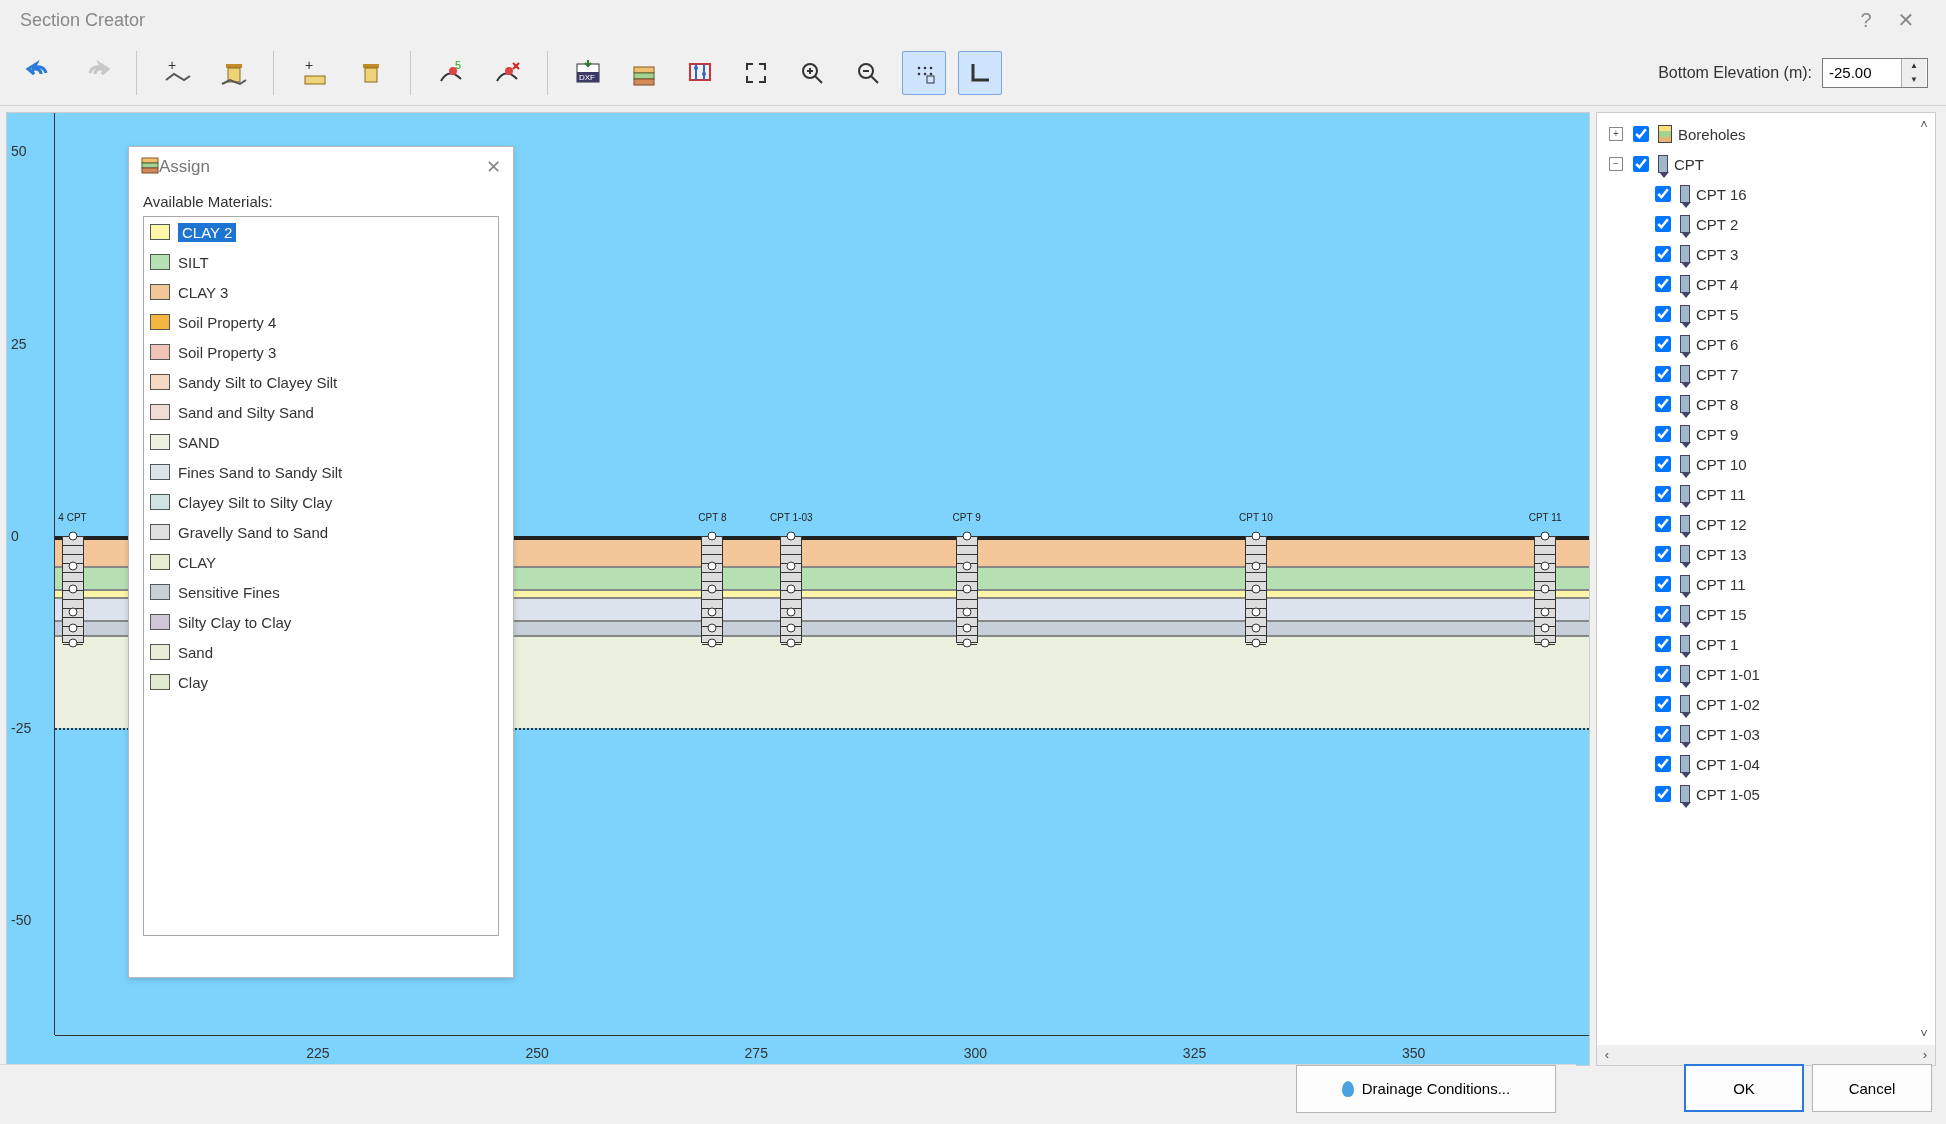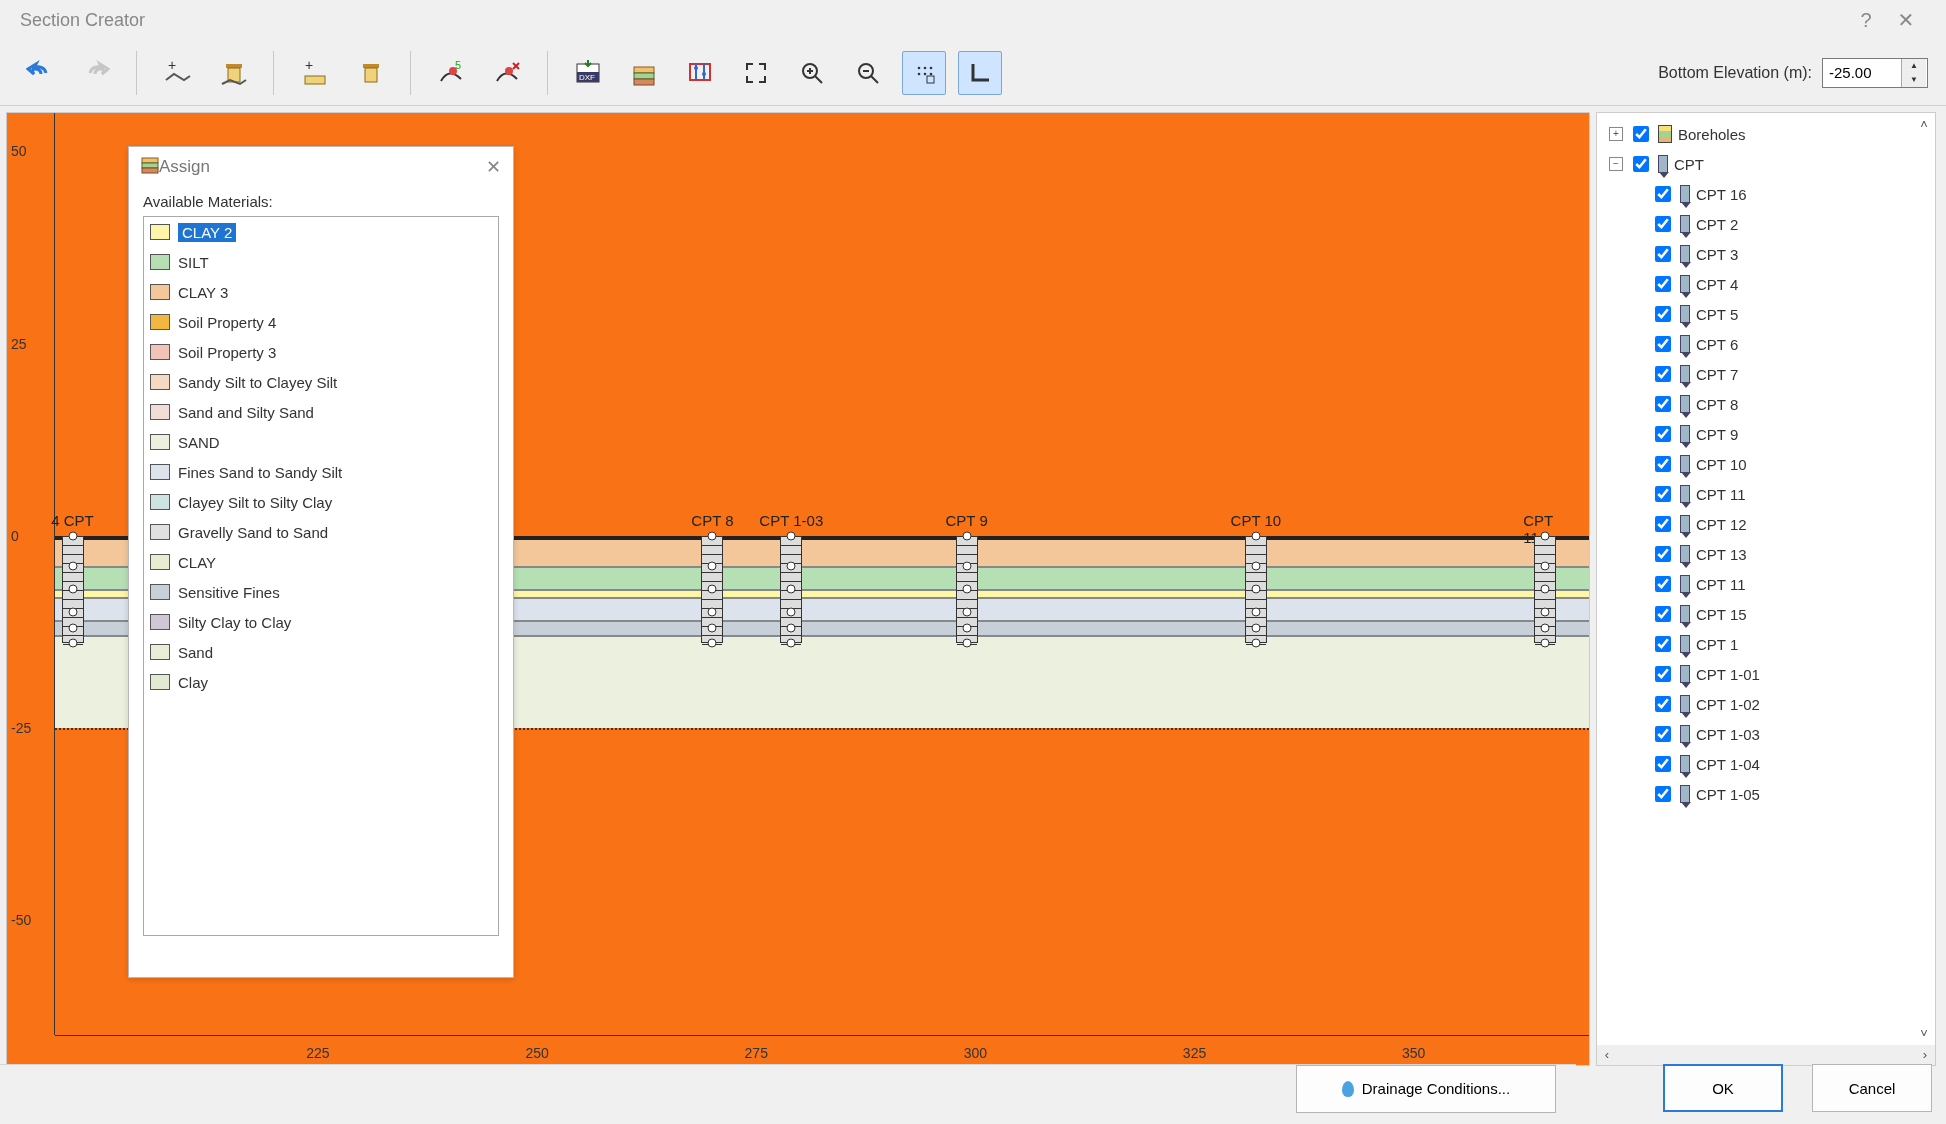--- a/index.html
+++ b/index.html
@@ -13,33 +13,33 @@
   .tbtn.active { background: #cfe4ff; border: 1px solid #7aa7d9; }
   .sep { width: 1px; height: 44px; background: #c8c8c8; margin: 0 6px; }
   .toolbar-right { margin-left: auto; display: flex; align-items: center; gap: 10px; }
   .toolbar-label { font-size: 16px; color: #333; }
   .spin { display: inline-flex; border: 1px solid #7a7a7a; background: #fff; height: 30px; width: 106px; }
   .spin input { border: 0; width: 78px; padding: 0 6px; font-size: 15px; outline: none; }
   .spin-btns { display: flex; flex-direction: column; border-left: 1px solid #aaa; }
   .spin-btns span { width: 24px; height: 14px; font-size: 8px; text-align: center; line-height: 14px; background: #eee; cursor: pointer; }
 
   .body { display: flex; height: 960px; position: relative; }
-  .plot-area { flex: 1; position: relative; background: #f97316; margin: 6px 6px 0 6px; border: 1px solid #ccc; overflow: hidden; }
+  .plot-area { flex: 1; position: relative; background: #7dd3fc; margin: 6px 6px 0 6px; border: 1px solid #ccc; overflow: hidden; }
   .right-panel { width: 340px; background: #fff; margin: 6px 10px 0 0; border: 1px solid #ccc; position: relative; display: flex; flex-direction: column; }
   .tree { flex: 1; overflow: auto; padding: 6px 0 6px 6px; font-size: 15px; }
   .tree-row { display: flex; align-items: center; height: 30px; gap: 6px; padding-left: 6px; }
   .tree-row .exp { width: 14px; height: 14px; border: 1px solid #888; font-size: 10px; line-height: 12px; text-align: center; color: #555; }
   .tree-row input[type=checkbox]{ width:16px; height:16px; }
   .child { padding-left: 48px; }
   .hscroll { height: 20px; background: #efefef; display: flex; }
   .hscroll .arr { width: 20px; text-align: center; line-height: 20px; color: #555; }
   .hscroll .track { flex: 1; }
   .sidebar-scroll-arrow { position:absolute; right:2px; width:18px; text-align:center; color:#555; }
 
-  .footer { position: absolute; bottom: 12px; right: 14px; display: flex; gap: 29px; align-items: flex-end; }
+  .footer { position: absolute; bottom: 12px; right: 14px; display: flex; gap: 8px; align-items: flex-end; }
   .footer-left { position:absolute; bottom:12px; left:0; right:370px; height:48px; display:flex; justify-content:flex-end; padding-right:20px; border-top:1px solid #d6d6d6; background:#f0f0f0; align-items:center; }
   .btn { min-width: 120px; height: 48px; background: #fdfdfd; border: 1px solid #b5b5b5; font-size: 15px; display:inline-flex; align-items:center; justify-content:center; gap:8px; padding:0 22px; }
   .btn.primary { border: 2px solid #2b79d8; }
   .btn.wide { min-width: 260px; }
 
   
   .popup { position: absolute; left: 128px; top: 146px; width: 386px; height: 832px; background: #fff; border: 1px solid #b8b8b8; box-shadow: 0 2px 6px rgba(0,0,0,0.15); z-index: 30; }
   .popup-title { height: 40px; display: flex; align-items: center; padding: 0 12px; color: #777; font-size: 17px; gap:0; }
   .popup-title .spacer { flex: 1; }
   .popup-body { padding: 6px 14px 14px 14px; }
@@ -48,21 +48,21 @@
   .mat-row { display: flex; align-items: center; height: 30px; padding: 0 6px; gap: 8px; font-size: 15px; }
   .swatch { width: 20px; height: 16px; border: 1px solid #555; }
   .mat-row.selected span.name { background: #1e74d2; color: #fff; padding: 1px 4px; }
 
   
   .yaxis { position: absolute; left: 0; top: 0; bottom: 30px; width: 48px; border-right: 1px solid #333; }
   .ytick { position: absolute; left: 4px; font-size: 14px; color: #333; transform: translateY(-50%); }
   .xaxis { position: absolute; left: 48px; right: 0; bottom: 0; height: 30px; border-top: 1px solid #333; }
   .xtick { position: absolute; bottom: 4px; font-size: 14px; color: #333; transform: translateX(-50%); }
   .canvas { position: absolute; left: 48px; right: 0; top: 0; bottom: 30px; }
-  .cpt-label { position: absolute; font-size: 15px; color: #222; transform: translateX(-50%); }
+  .cpt-label { position: absolute; font-size: 10px; color: #222; transform: translateX(-50%); }
   .layer { position:absolute; left:0; right:0; }
   .bpost { position:absolute; width:22px; background:#ddd; border:1px solid #333; transform:translateX(-50%); }
   .bpost .seg { border-bottom:1px solid #333; height:9px; }
   .dot { position:absolute; width:9px; height:9px; background:#fff; border:1px solid #333; border-radius:50%; transform:translate(-50%,-50%); }
 
   .tree-icon-bh { display:inline-block; width:14px; height:18px; background:linear-gradient(#f7e07a 33%,#a4d38f 33% 66%,#e7b276 66%); border:1px solid #444; }
   .tree-icon-cpt { display:inline-block; width:10px; height:18px; background:#9fb7c9; border:1px solid #446; position:relative; }
   .tree-icon-cpt::after { content:''; position:absolute; bottom:-6px; left:0; width:0; height:0; border-left:5px solid transparent; border-right:5px solid transparent; border-top:6px solid #446; }
   .drop-icon { width:12px; height:16px; background:#4aa3e0; border-radius:50% 50% 50% 50% / 60% 60% 40% 40%; display:inline-block; }
 </style>

